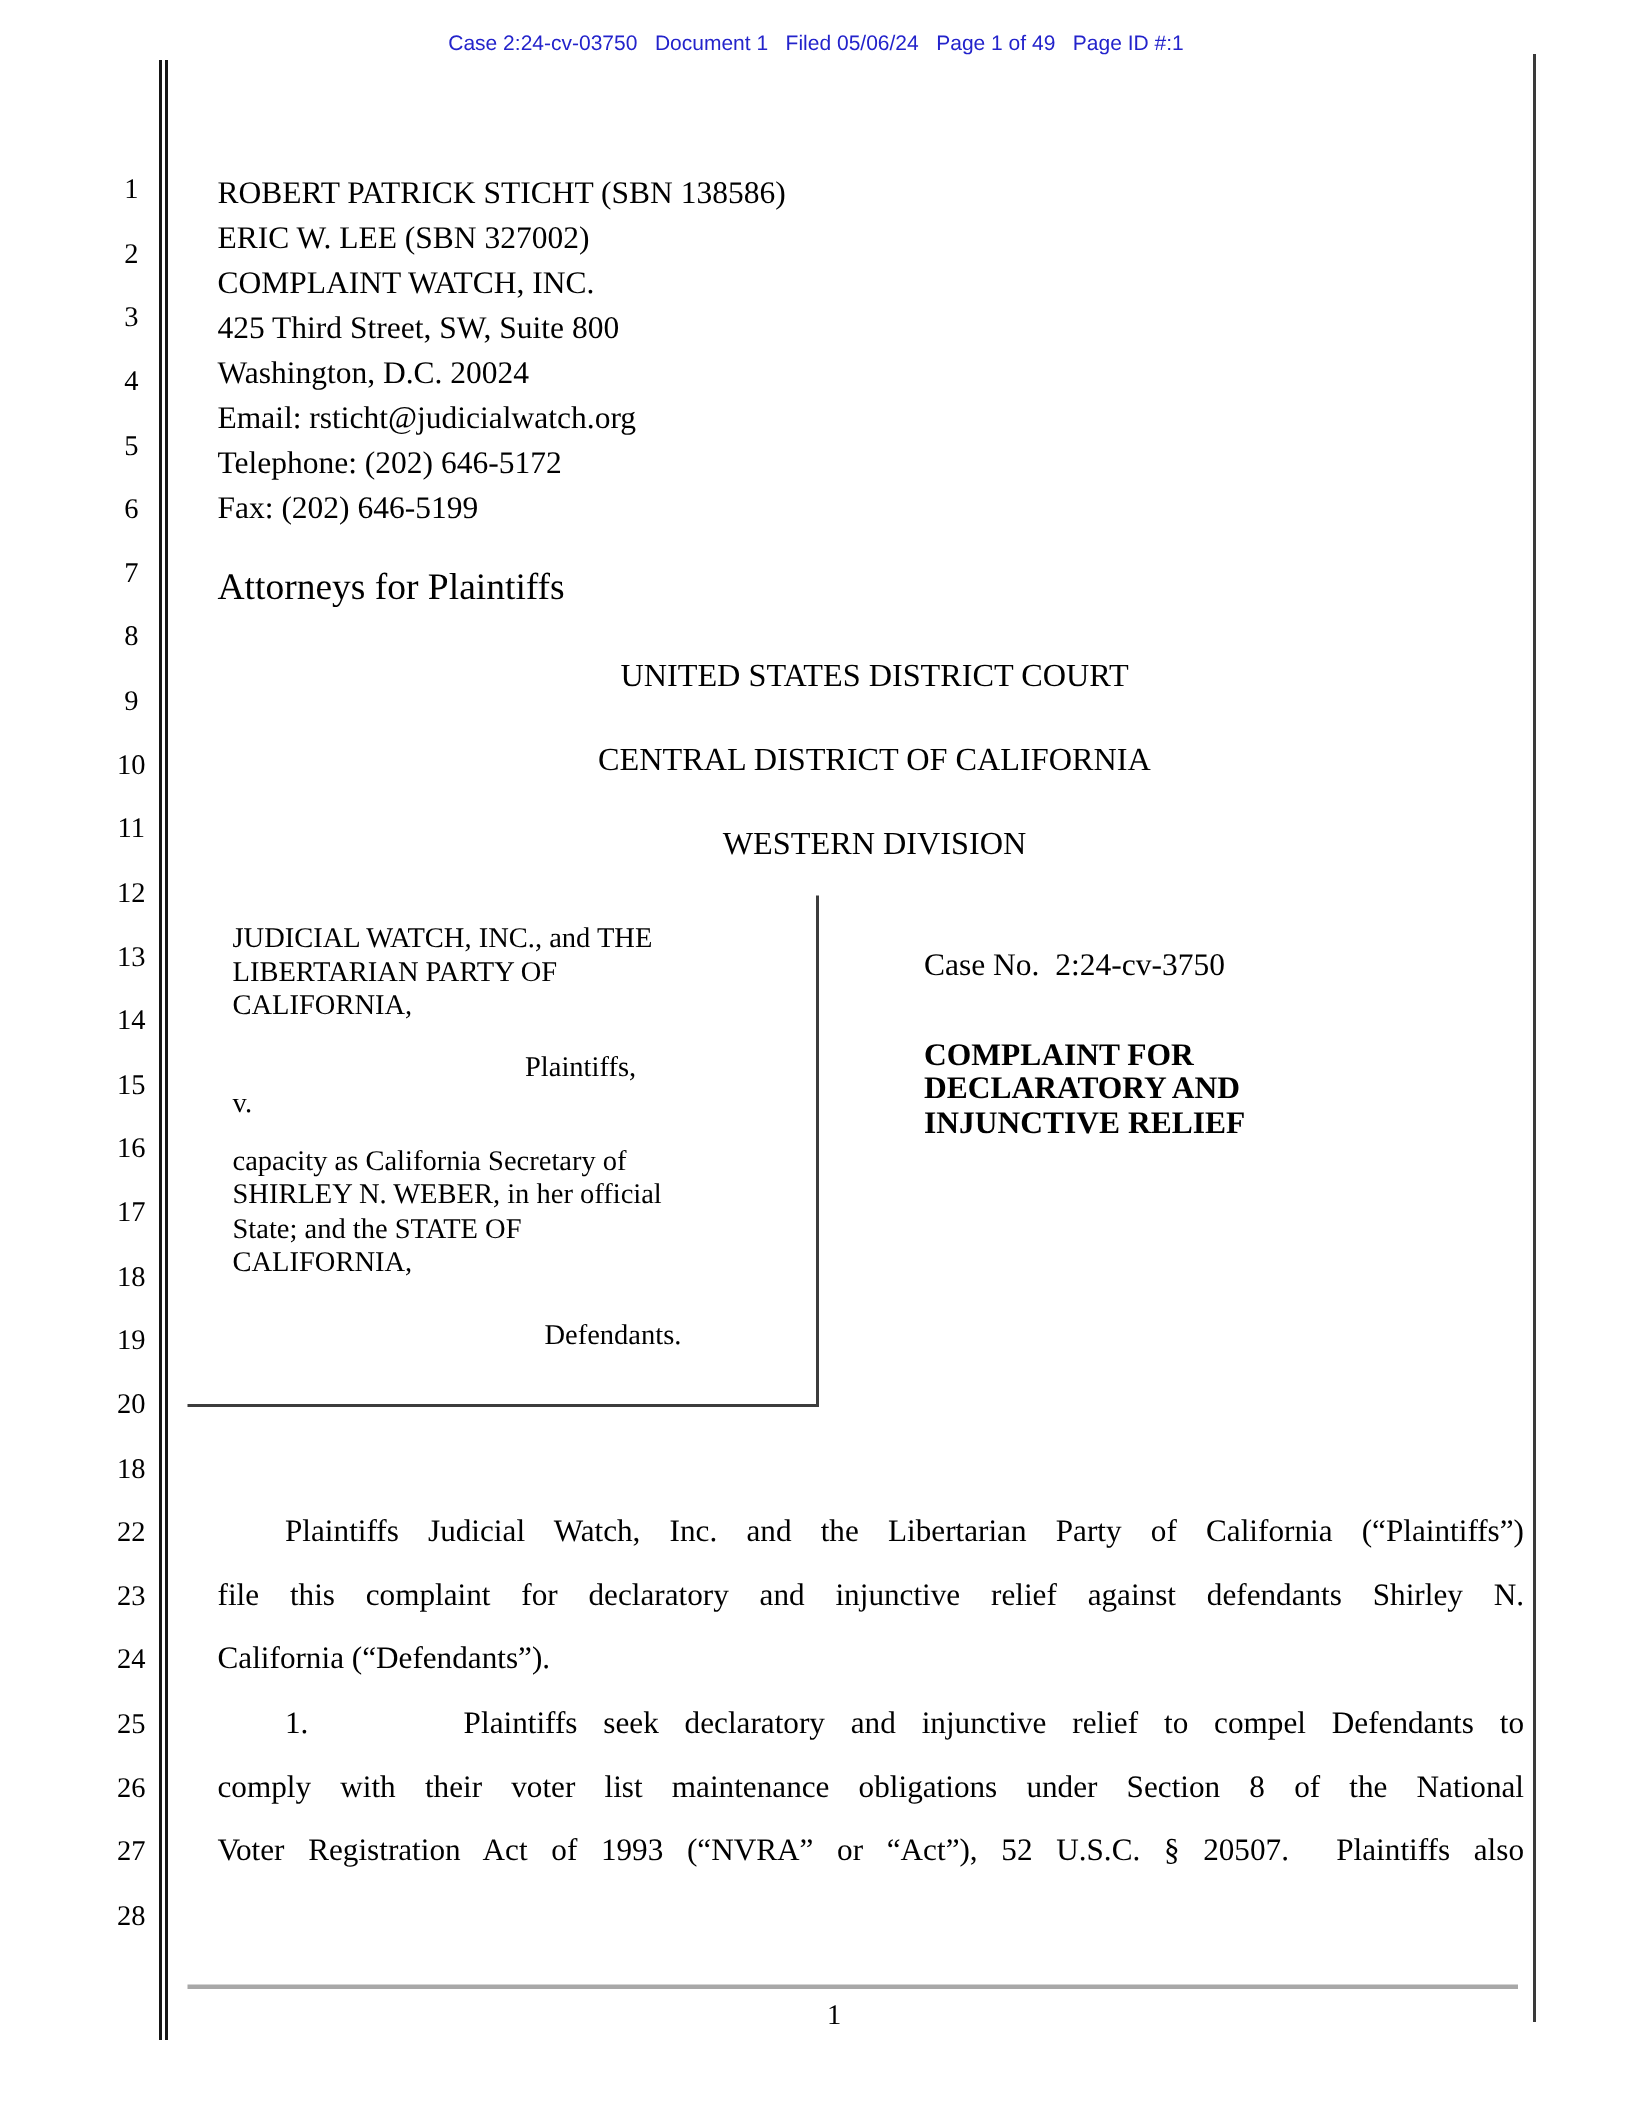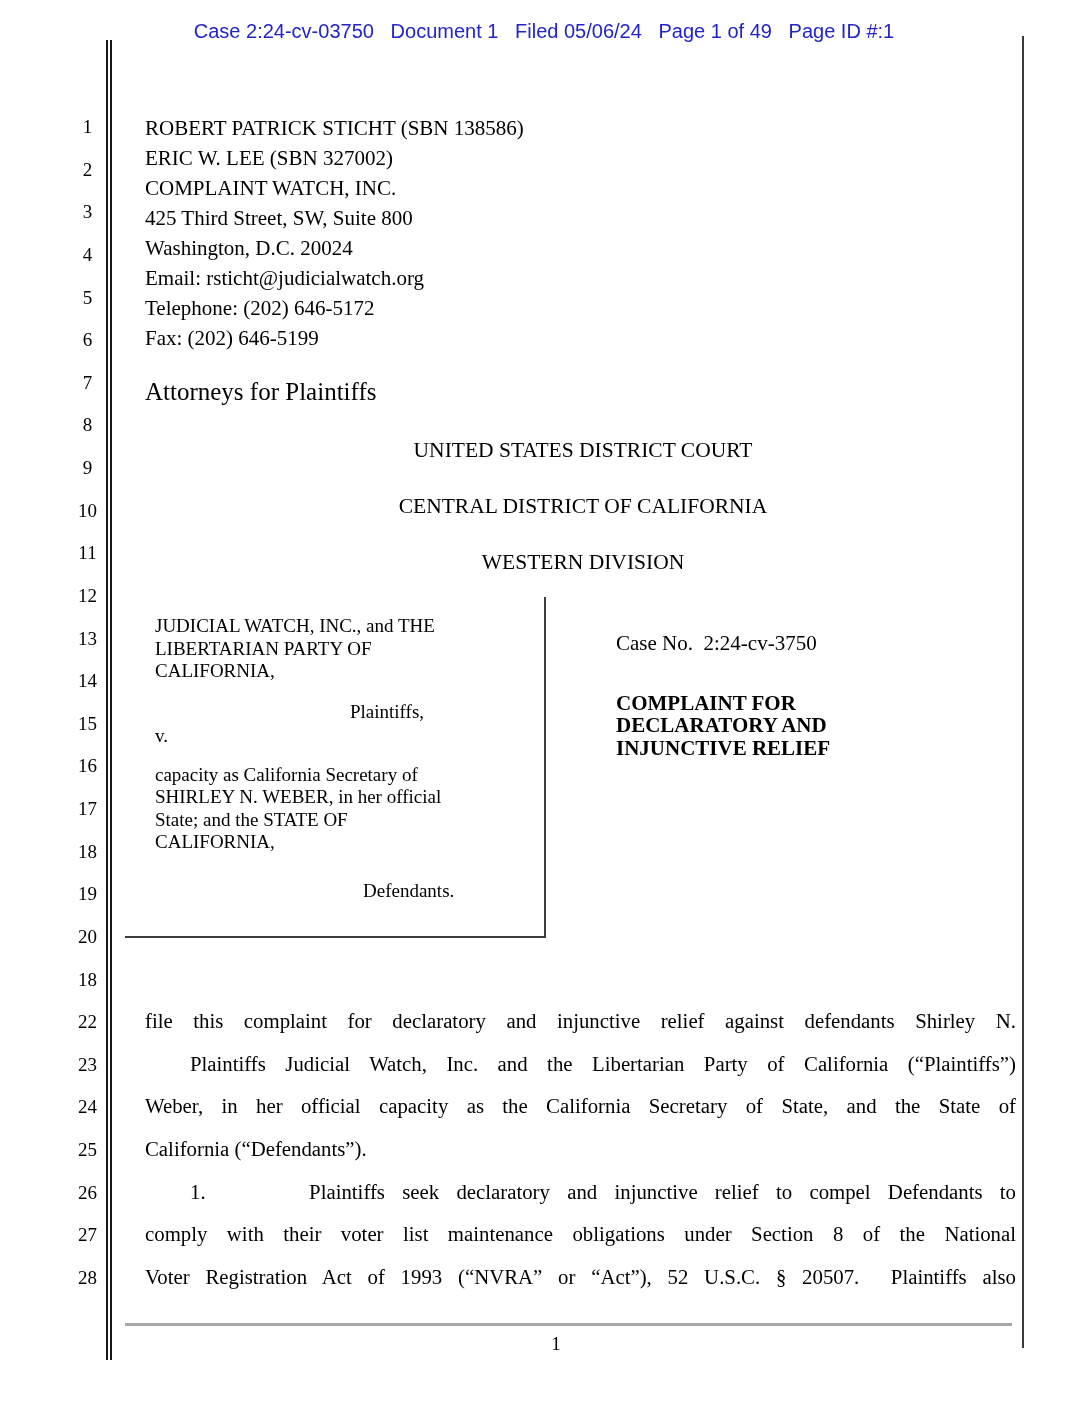--- a/index.html
+++ b/index.html
@@ -3,21 +3,21 @@
 <meta charset="utf-8">
 <style>
   * { margin:0; padding:0; box-sizing:border-box; }
   html,body { background:#ffffff; }
   .page {
     position:relative; width:1088px; height:1408px; background:#fff;
     font-family:"Liberation Serif", serif; color:#000; overflow:hidden;
   }
   .stamp {
     position:absolute; top:20px; left:0; width:100%; text-align:center;
-    font-family:"Liberation Sans", sans-serif; font-size:20px;
+    font-family:"Liberation Sans", sans-serif; font-size:14px;
     white-space:pre; color:#2323cb;
   }
   .line-numbers {
     position:absolute; left:73px; top:106px; width:29px;
     text-align:center; font-size:19px;
   }
   .line-numbers .num { height:42.64px; line-height:42.64px; }
   .vrule { position:absolute; background:#161616; width:2px; }
   .rule-left-outer { left:106px; top:40px; height:1320px; }
   .rule-left-inner { left:110px; top:40px; height:1320px; }
@@ -197,23 +197,22 @@
 
         <div>COMPLAINT FOR</div>
 
         <div>DECLARATORY AND</div>
 
         <div>INJUNCTIVE RELIEF</div>
       </div>
   </div>
 
   <div class="body-text">
+      <div class="body-line indent">Plaintiffs Judicial Watch, Inc. and the Libertarian Party of California (“Plaintiffs”)</div>
       <div class="body-line">file this complaint for declaratory and injunctive relief against defendants Shirley N.</div>
-      <div class="body-line indent">Plaintiffs Judicial Watch, Inc. and the Libertarian Party of California (“Plaintiffs”)</div>
-      <div class="body-line">Weber, in her official capacity as the California Secretary of State, and the State of</div>
       <div class="body-line last">California (“Defendants”).</div>
       <div class="body-line indent">1.&nbsp;&nbsp;&nbsp;&nbsp;&nbsp;&nbsp;Plaintiffs seek declaratory and injunctive relief to compel Defendants to</div>
       <div class="body-line">comply with their voter list maintenance obligations under Section 8 of the National</div>
       <div class="body-line">Voter Registration Act of 1993 (“NVRA” or “Act”), 52 U.S.C. § 20507.&nbsp; Plaintiffs also</div>
     </div>
 
   <div class="footer-rule"></div>
   <div class="page-number">1</div>
 
 </div>

